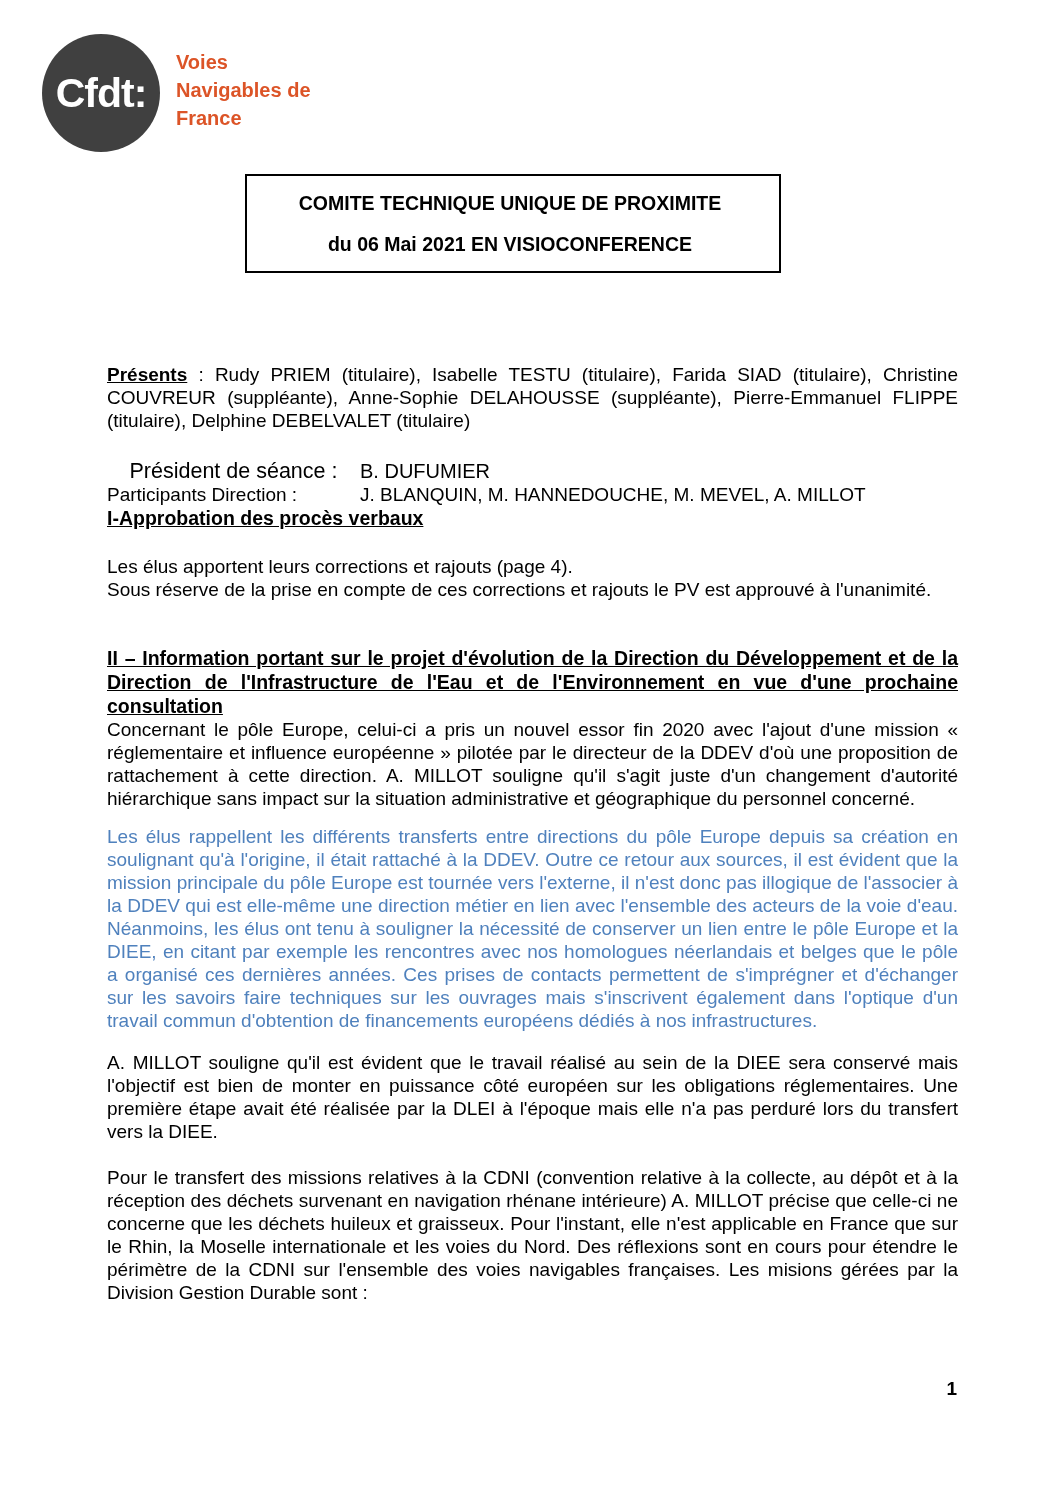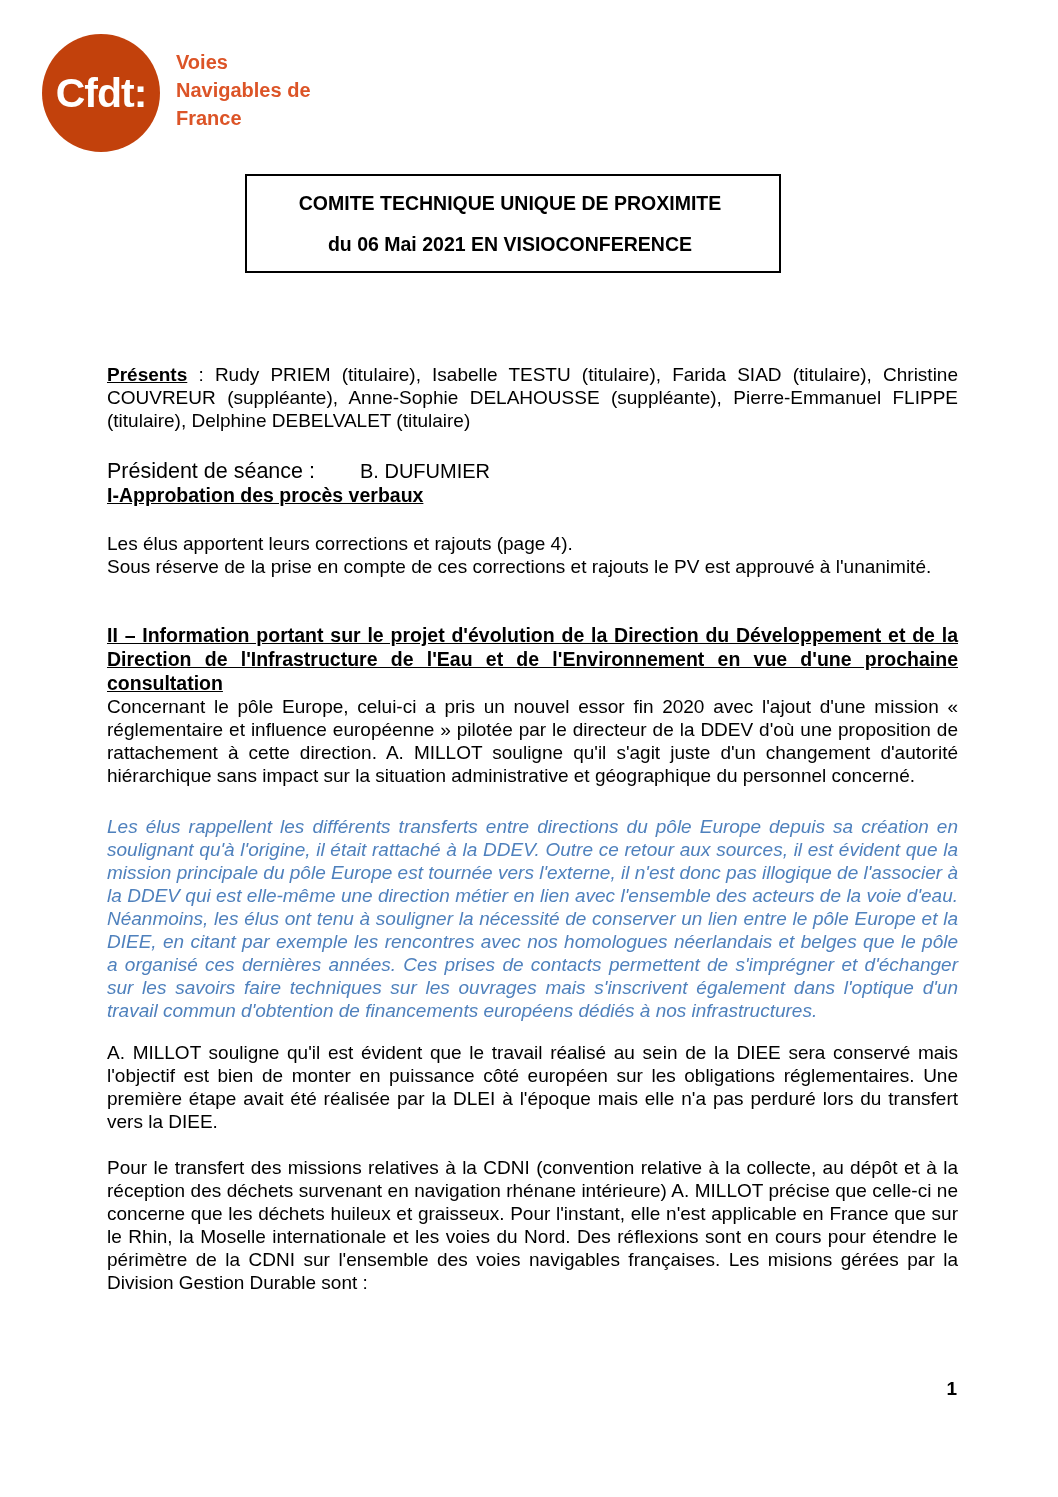--- a/index.html
+++ b/index.html
@@ -9,21 +9,21 @@
     color: #000000;
     position: relative;
     overflow: hidden;
   }
   .page { position: relative; width: 1058px; height: 1497px; }
 
   
   .logo-row { display: flex; align-items: flex-start; padding: 34px 0 0 42px; }
   .logo-circle {
     width: 118px; height: 118px; border-radius: 50%;
-    background: #c2410c;
+    background: #404040;
     display: flex; align-items: center; justify-content: center;
     flex: 0 0 auto;
   }
   .logo-circle .brand {
     color: #ffffff; font-weight: bold; font-size: 41px; letter-spacing: -1px;
   }
   .logo-org {
     margin: 14px 0 0 16px;
     color: #dc5427; font-weight: bold; font-size: 20px; line-height: 28px;
   }
@@ -44,36 +44,36 @@
   .content { padding: 0 100px 0 107px; }
   p { margin: 0; font-size: 19px; line-height: 23px; text-align: justify; }
 
   .attendees { margin-top: 90px; }
   .bold { font-weight: bold; }
   .underline { text-decoration: underline; }
 
   .official-row { display: flex; }
   .official-row.president { margin-top: 27px; }
   .official-label { flex: 0 0 253px; }
-  .president .official-label { font-size: 21.5px; line-height: 24px; font-weight: normal; }
+  .president .official-label { font-size: 21.5px; line-height: 24px; font-weight: normal; text-align: center; }
   .president .official-value { font-size: 20px; line-height: 24px; }
   .participants .official-label, .participants .official-value { font-size: 19px; line-height: 23px; }
 
   .sec-heading {
     font-weight: bold; text-decoration: underline;
     font-size: 19.5px; line-height: 24px;
   }
   .sec1-heading { }
   .sec1-body { margin-top: 25px; }
   .sec2-heading { margin-top: 45px; }
 
   .para-a { margin-top: 21px; }
   .note-blue {
-    margin-top: 28px;
-    color: #4f81bd; font-style: italic;
+    margin-top: 15px;
+    color: #4f81bd; 
   }
   .para-b { margin-top: 19px; }
   .para-c { margin-top: 23px; }
 
   .page-number {
     position: absolute; top: 1378px; right: 101px;
     font-weight: bold; font-size: 19px;
   }
 </style>
 </head>
@@ -98,20 +98,24 @@
   </div>
 
   <div class="content">
 
     <p class="attendees"><span class="bold underline">Présents</span><span> :  </span><span>Rudy PRIEM (titulaire), Isabelle TESTU (titulaire), Farida SIAD (titulaire), Christine COUVREUR (suppléante), Anne-Sophie DELAHOUSSE (suppléante), Pierre-Emmanuel FLIPPE (titulaire), Delphine DEBELVALET (titulaire)</span></p>
 
     <div class="official-row president">
       <span class="official-label">Président de séance :</span>
       <span class="official-value">B. DUFUMIER</span>
     </div>
+    <div class="official-row participants">
+      <span class="official-label">Participants Direction :</span>
+      <span class="official-value">J. BLANQUIN, M. HANNEDOUCHE, M. MEVEL, A. MILLOT</span>
+    </div>
 
     <p class="sec-heading sec1-heading">I-Approbation des procès verbaux</p>
 
     <p class="sec1-body">Les élus apportent leurs corrections et rajouts (page 4).</p>
     <p>Sous réserve de la prise en compte de ces corrections et rajouts le PV est approuvé à l'unanimité.</p>
 
     <p class="sec-heading sec2-heading">II – Information portant sur le projet d'évolution de la Direction du Développement et de la Direction de l'Infrastructure de l'Eau et de l'Environnement en vue d'une prochaine consultation</p>
 
     <p>Concernant le pôle Europe, celui-ci a pris un nouvel essor fin 2020 avec l'ajout d'une mission « réglementaire et influence européenne » pilotée par le directeur de la DDEV d'où une proposition de rattachement à cette direction. A. MILLOT souligne qu'il s'agit juste d'un changement d'autorité hiérarchique sans impact sur la situation administrative et géographique du personnel concerné.</p>
 

